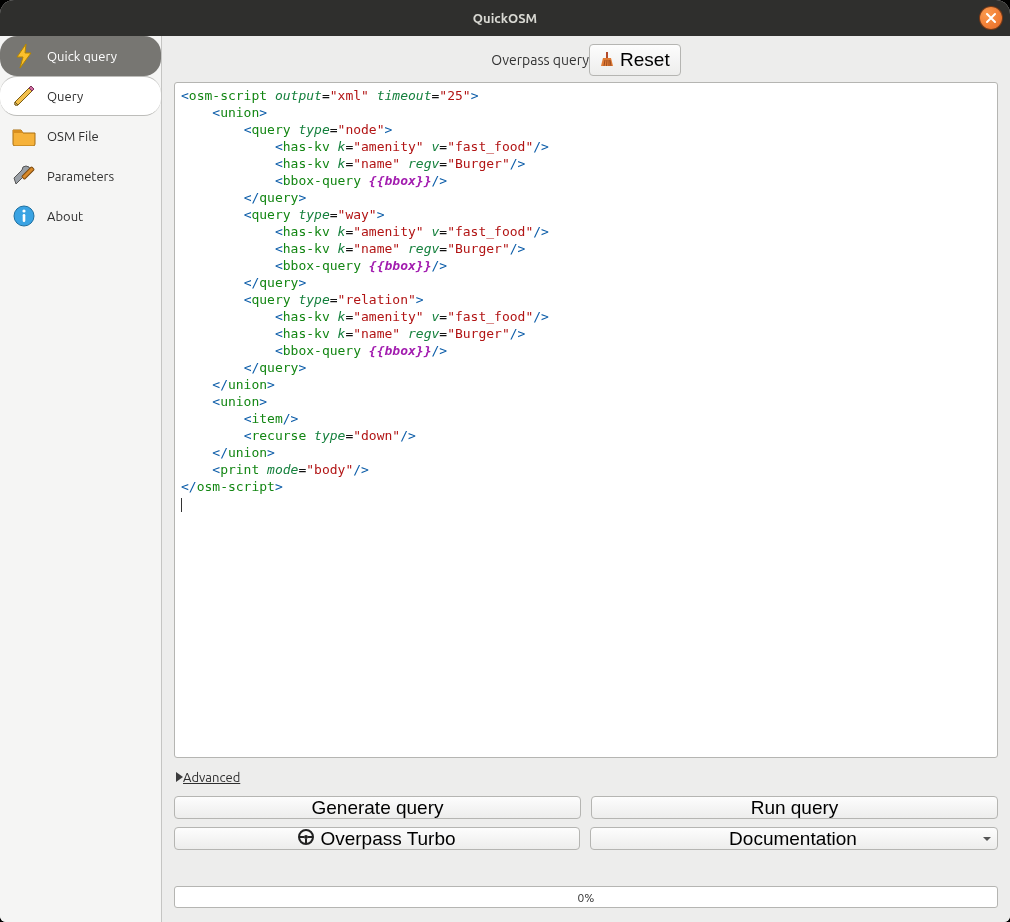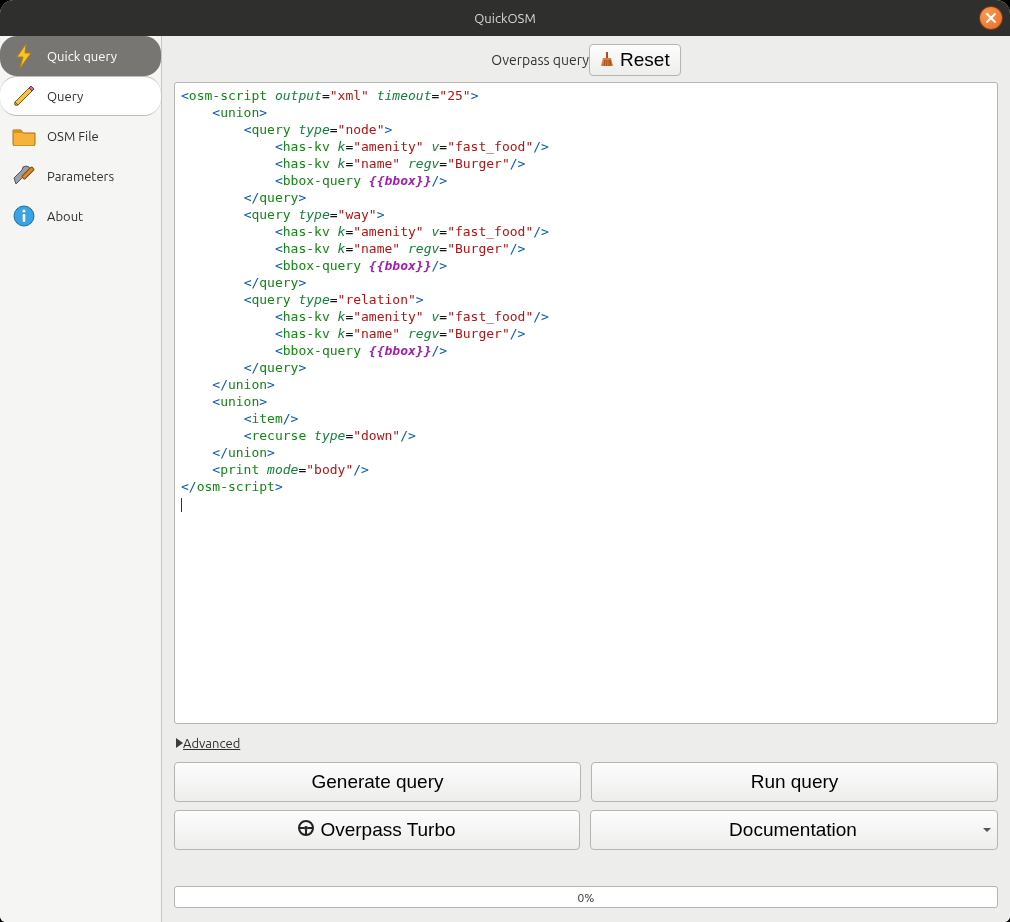--- a/index.html
+++ b/index.html
@@ -15,21 +15,21 @@
     position:absolute; left:0; top:0; width:1010px; height:922px;
     background:#f0f0ef;
     border-radius:14px 14px 6px 6px;
     overflow:hidden;
   }
   
   .titlebar {
     height:36px; background:#2f2f2d;
     color:#d8d8d2; display:flex; align-items:center; justify-content:center;
     position:relative;
-    font-weight:400;
+    font-weight:700;
   }
   .titlebar .close {
     position:absolute; right:8px; top:7px;
     width:22px; height:22px; border-radius:50%;
     background:radial-gradient(circle at 30% 30%,#fb9a4d,#e96924);
     box-shadow:0 0 0 1px #7d3a14;
     display:flex; align-items:center; justify-content:center;
     color:#fff; font-weight:bold;
   }
   
@@ -84,21 +84,21 @@
   .t-val { color:#b21515; }
   .t-template { color:#a21caf; font-weight:bold; font-style:italic; }
   .cursorbar { display:inline-block; width:0; border-left:1px solid #333; height:14px; vertical-align:middle; }
   
   .expander { display:flex; align-items:center; padding:4px 2px; cursor:pointer;text-decoration:underline; }
   .expander .tri {
     width:0;height:0;border-left:7px solid #3c3c3c;border-top:5px solid transparent;border-bottom:5px solid transparent;
   }
   
   .btn-row { display:flex; gap:10px; }
-  .btn-row .btn { flex:1; justify-content:center; height:40px; }
+  .btn-row .btn { flex:1; justify-content:center; height:23px; }
   .btn.hasmenu { position:relative; padding-right:12px; }
   .btn.hasmenu .menutick {
     position:absolute; right:6px; top:50%; transform:translateY(-50%);
     width:0;height:0;border-top:4px solid #555;border-left:4px solid transparent;border-right:4px solid transparent;
   }
   
   .progress {
     height:22px; background:#fff; border:1px solid #b5b5b2; border-radius:3px;
     display:flex; align-items:center; justify-content:center;
     font-size:12px; color:#333;

